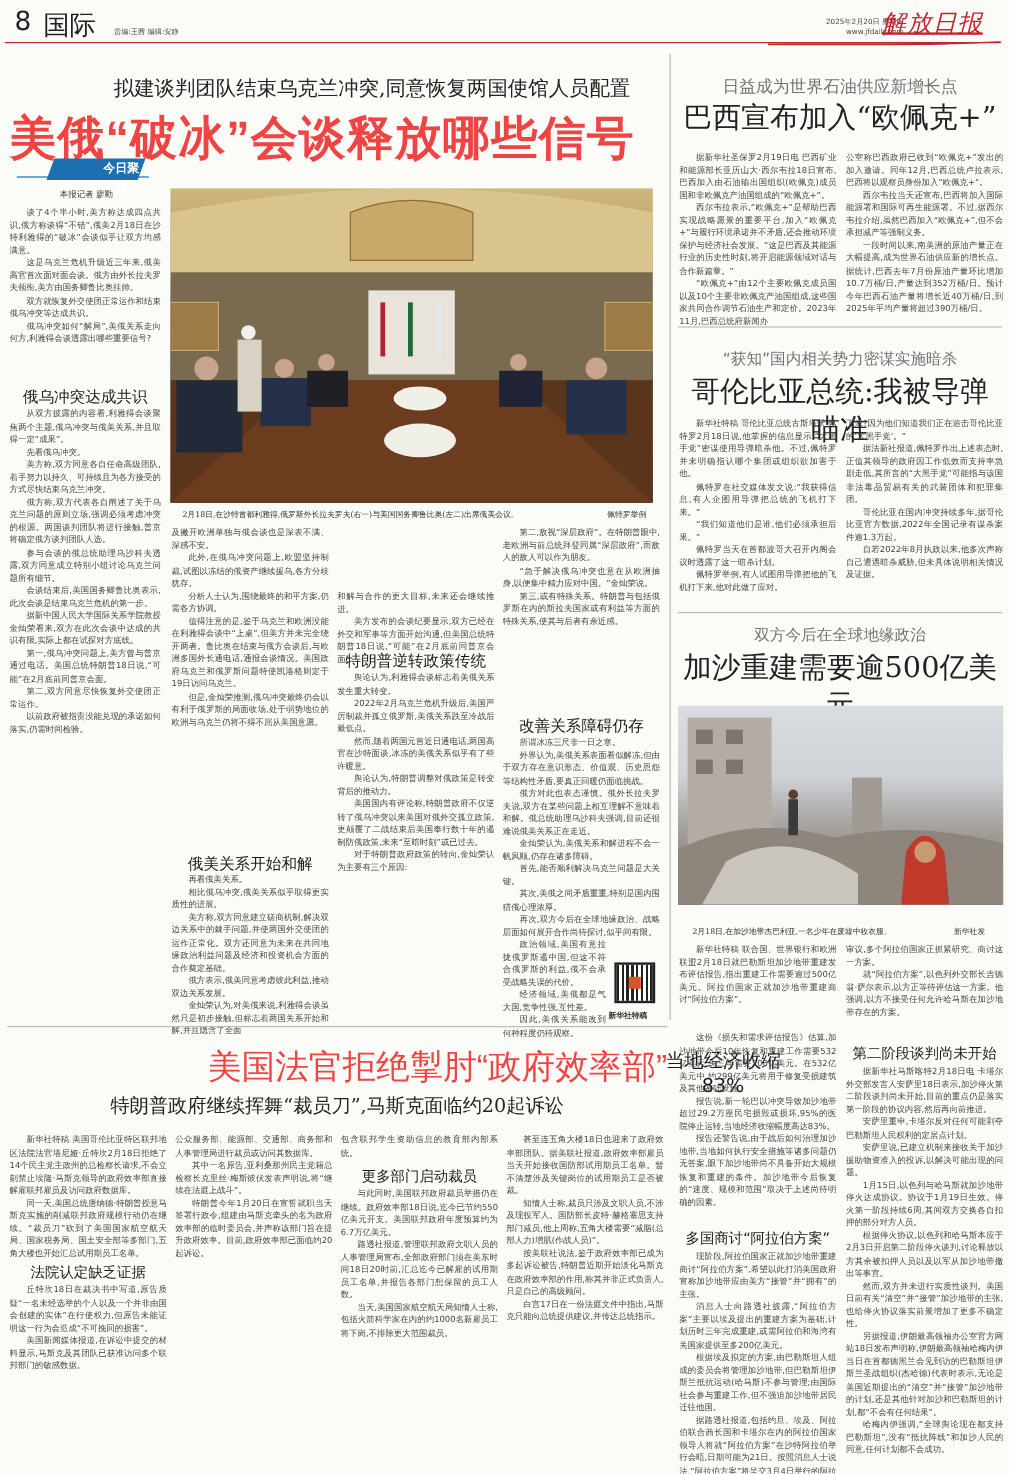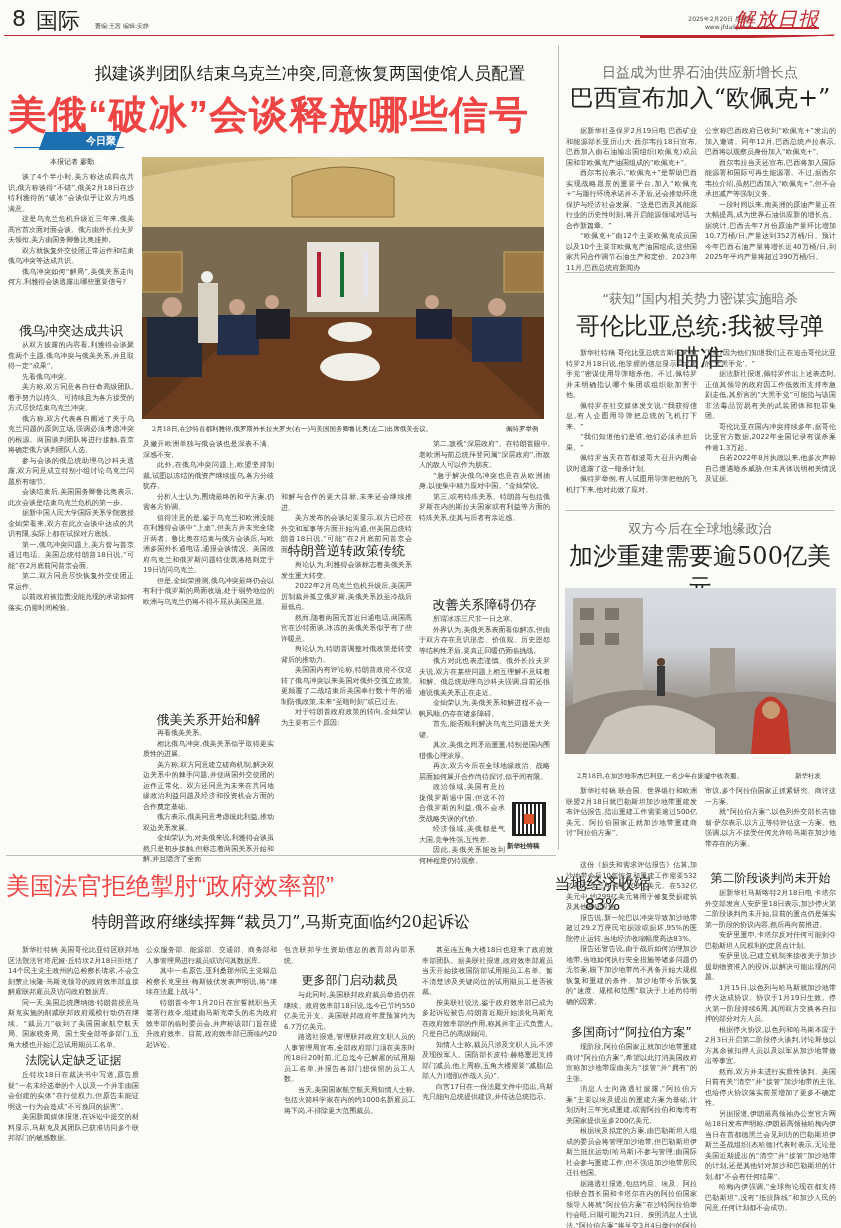--- a/index.html
+++ b/index.html
@@ -243,21 +243,21 @@
   <p class="body-text">据新华社马斯喀特2月18日电  卡塔尔外交部发言人安萨里18日表示,加沙停火第二阶段谈判尚未开始,目前的重点仍是落实第一阶段的协议内容,然后再向前推进。</p>
   <p class="body-text">安萨里重申,卡塔尔反对任何可能剥夺巴勒斯坦人民权利的定居点计划。</p>
   <p class="body-text">安萨里说,已建立机制来接收关于加沙援助物资准入的投诉,以解决可能出现的问题。</p>
   <p class="body-text">1月15日,以色列与哈马斯就加沙地带停火达成协议。协议于1月19日生效。停火第一阶段持续6周,其间双方交换各自扣押的部分对方人员。</p>
   <p class="body-text">根据停火协议,以色列和哈马斯本应于2月3日开启第二阶段停火谈判,讨论释放以方其余被扣押人员以及以军从加沙地带撤出等事宜。</p>
   <p class="body-text">然而,双方并未进行实质性谈判。美国日前有关“清空”并“接管”加沙地带的主张,也给停火协议落实前景增加了更多不确定性。</p>
   <p class="body-text">另据报道,伊朗最高领袖办公室官方网站18日发布声明称,伊朗最高领袖哈梅内伊当日在首都德黑兰会见到访的巴勒斯坦伊斯兰圣战组织(杰哈德)代表时表示,无论是美国近期提出的“清空”并“接管”加沙地带的计划,还是其他针对加沙和巴勒斯坦的计划,都“不会有任何结果”。</p>
   <p class="body-text">哈梅内伊强调,“全球舆论现在都支持巴勒斯坦”,没有“抵抗阵线”和加沙人民的同意,任何计划都不会成功。</p>
 </div>
 
-<div class="abs headline" style="left:6px;top:870px;width:550px;font-size:24px;text-align:left;font-weight:normal;">美国法官拒绝掣肘“政府效率部”</div>
+<div class="abs headline" style="left:6px;top:870px;width:550px;font-size:28px;text-align:right;font-weight:normal;">美国法官拒绝掣肘“政府效率部”</div>
 <div class="abs kicker" style="left:6px;top:912px;width:550px;font-size:16px;text-align:center;">特朗普政府继续挥舞“裁员刀”,马斯克面临约20起诉讼</div>
 
 <div class="abs" style="left:8px;top:945px;width:131px;height:104px;">
   <p class="body-text">新华社特稿  美国哥伦比亚特区联邦地区法院法官塔尼娅·丘特坎2月18日拒绝了14个民主党主政州的总检察长请求,不会立刻禁止埃隆·马斯克领导的政府效率部直接解雇联邦雇员及访问政府数据库。</p>
   <p class="body-text">同一天,美国总统唐纳德·特朗普授意马斯克实施的削减联邦政府规模行动仍在继续。“裁员刀”砍到了美国国家航空航天局、国家税务局、国土安全部等多部门,五角大楼也开始汇总试用期员工名单。</p>
 </div>
 <div class="abs subhead" style="left:8px;top:1052px;width:131px;font-size:12px;">法院认定缺乏证据</div>
 <div class="abs" style="left:8px;top:1070px;width:131px;height:154px;">
   <p class="body-text">丘特坎18日在裁决书中写道,原告质疑“一名未经选举的个人以及一个并非由国会创建的实体”在行使权力,但原告未能证明这一行为会造成“不可挽回的损害”。</p>
   <p class="body-text">美国新闻媒体报道,在诉讼中提交的材料显示,马斯克及其团队已获准访问多个联邦部门的敏感数据。</p>
@@ -274,16 +274,16 @@
 </div>
 <div class="abs subhead" style="left:284px;top:972px;width:131px;font-size:12px;">更多部门启动裁员</div>
 <div class="abs" style="left:284px;top:990px;width:131px;height:234px;">
   <p class="body-text">与此同时,美国联邦政府裁员举措仍在继续。政府效率部18日说,迄今已节约550亿美元开支。美国联邦政府年度预算约为6.7万亿美元。</p>
   <p class="body-text">路透社报道,管理联邦政府文职人员的人事管理局宣布,全部政府部门须在美东时间18日20时前,汇总迄今已解雇的试用期员工名单,并报告各部门想保留的员工人数。</p>
   <p class="body-text">当天,美国国家航空航天局知情人士称,包括火箭科学家在内的约1000名新雇员工将下岗,不排除更大范围裁员。</p>
 </div>
 
 <div class="abs" style="left:422px;top:945px;width:131px;height:279px;">
   <p class="body-text">甚至连五角大楼18日也迎来了政府效率部团队。据美联社报道,政府效率部雇员当天开始接收国防部试用期员工名单。暂不清楚涉及关键岗位的试用期员工是否被裁。</p>
+  <p class="body-text">知情人士称,裁员只涉及文职人员,不涉及现役军人。国防部长皮特·赫格塞思支持部门减员,他上周称,五角大楼需要“减脂(总部人力)增肌(作战人员)”。</p>
   <p class="body-text">按美联社说法,鉴于政府效率部已成为多起诉讼被告,特朗普近期开始淡化马斯克在政府效率部的作用,称其并非正式负责人,只是自己的高级顾问。</p>
-  <p class="body-text">知情人士称,裁员只涉及文职人员,不涉及现役军人。国防部长皮特·赫格塞思支持部门减员,他上周称,五角大楼需要“减脂(总部人力)增肌(作战人员)”。</p>
   <p class="body-text">白宫17日在一份法庭文件中指出,马斯克只能向总统提供建议,并传达总统指示。</p>
 </div>
 
 </body></html>

